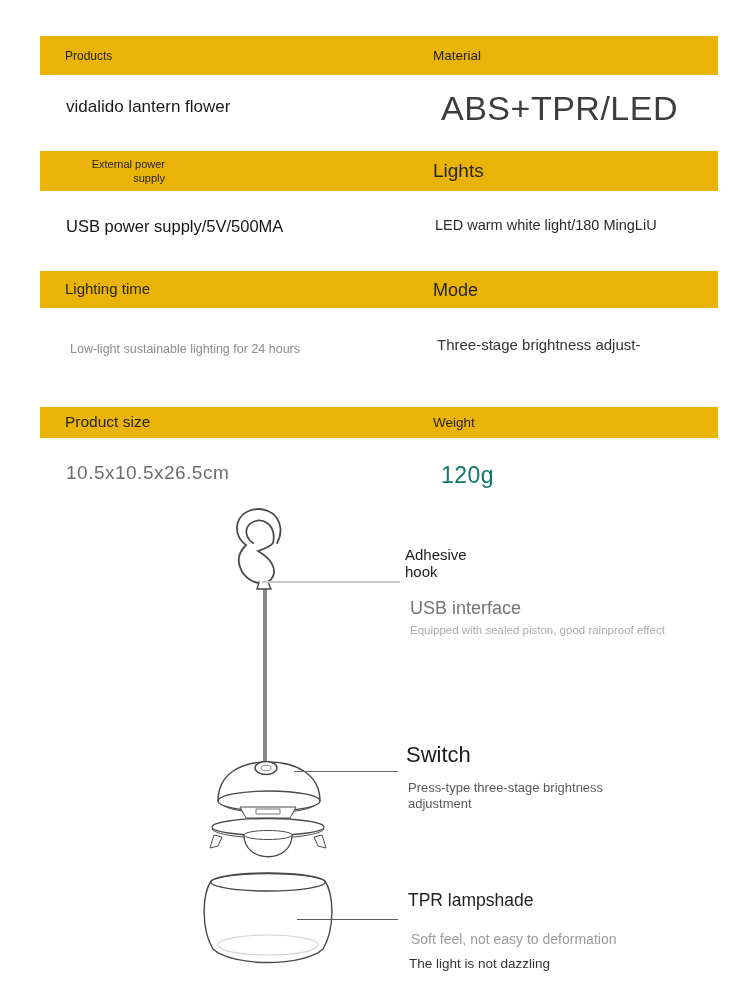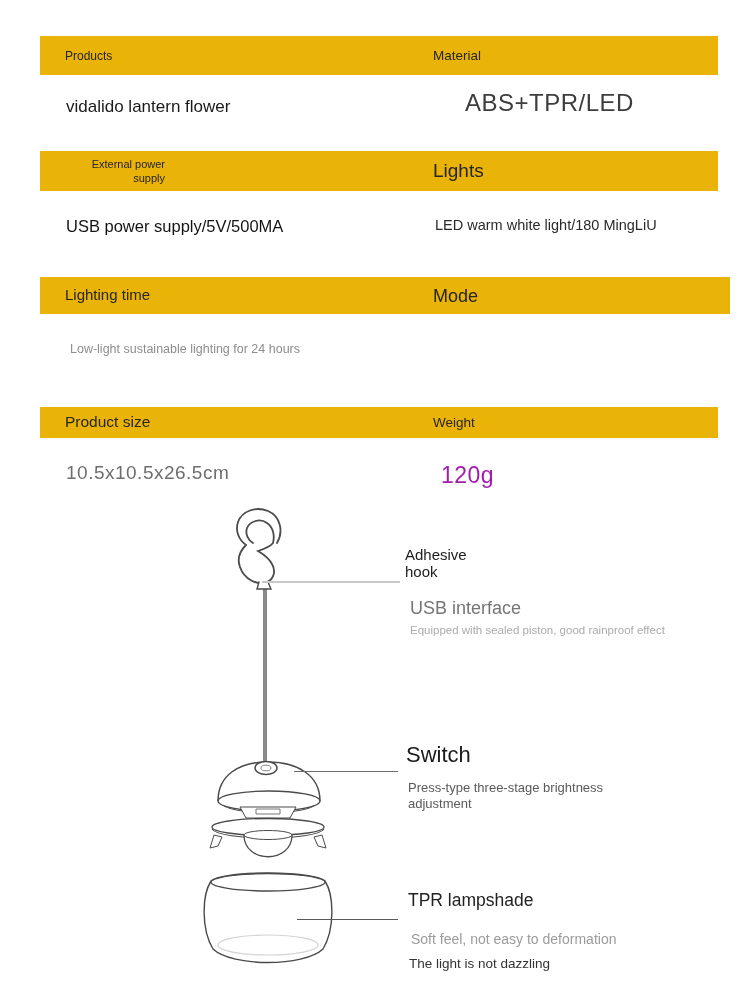--- a/index.html
+++ b/index.html
@@ -15,35 +15,35 @@
   }
   .bar .hl,.bar .hr{position:absolute;color:#262626;white-space:nowrap;}
   .bar .hl{left:25px;}
   .bar .hr{left:393px;}
   .b1{top:36px;height:39px;}
   .b1 .hl{font-size:12px;top:13px;}
   .b1 .hr{font-size:13.5px;top:12px;}
   .b2{top:151px;height:40px;text-align:right;}
   .b2 .hl{font-size:11px;line-height:13.5px;top:7px;width:100px;white-space:normal;}
   .b2 .hr{font-size:19px;top:9px;}
-  .b3{top:277px;height:37px;padding-left:12px;}
+  .b3{top:271px;height:37px;}
   .b3 .hl{font-size:15px;top:9px;}
   .b3 .hr{font-size:18px;top:9px;}
   .b4{top:407px;height:31px;}
   .b4 .hl{font-size:15.5px;top:6px;}
   .b4 .hr{font-size:13.5px;top:8px;}
   .val{position:absolute;white-space:nowrap;}
   .v1l{left:66px;top:97px;font-size:17px;color:#1a1a1a;}
-  .v1r{left:441px;top:89px;font-size:24px;color:#3d3d3d;letter-spacing:0.5px;margin-left:24px;}
+  .v1r{left:441px;top:89px;font-size:34px;color:#3d3d3d;letter-spacing:0.5px;}
   .v2l{left:66px;top:217px;font-size:16.5px;color:#141414;}
   .v2r{left:435px;top:217px;font-size:14.5px;color:#2a2a2a;}
   .v3l{left:70px;top:342px;font-size:12.5px;color:#8d8d8d;}
   .v3r{left:437px;top:334px;font-size:15px;color:#333;line-height:21px;}
   .v4l{left:66px;top:462px;font-size:19px;color:#6e6e6e;letter-spacing:0.5px;}
-  .v4r{left:441px;top:462px;font-size:23px;color:#a21caf;letter-spacing:0.5px;text-align:right;}
+  .v4r{left:441px;top:462px;font-size:23px;color:#0f766e;letter-spacing:0.5px;text-align:right;}
   
   .lbl{position:absolute;}
   .lbl-hook{left:405px;top:547px;width:84px;font-size:15px;line-height:16.5px;color:#1c1c1c;}
   .lbl-usb-t{left:410px;top:598px;font-size:18px;color:#757575;}
   .lbl-usb-d{left:410px;top:624px;font-size:11.5px;color:#ababab;}
   .lbl-sw-t{left:406px;top:742px;font-size:22px;color:#1a1a1a;}
   .lbl-sw-d{left:408px;top:780px;width:215px;font-size:13px;line-height:15.5px;color:#5a5a5a;}
   .lbl-tpr-t{left:408px;top:890px;font-size:17.5px;color:#222;}
   .lbl-tpr-d1{left:411px;top:931px;font-size:14px;color:#9b9b9b;}
   .lbl-tpr-d2{left:409px;top:956px;font-size:13.5px;color:#333;}
@@ -70,20 +70,21 @@
 </div>
 <div class="val v2l">USB power supply/5V/500MA</div>
 <div class="val v2r">LED warm white light/180 MingLiU</div>
 
 <div class="bar b3">
   <span class="hl">Lighting time</span>
   <span class="hr">Mode</span>
 </div>
 <div class="val v3l">Low-light sustainable lighting for 24 hours</div>
 <div class="val v3r">
+  <div>Three-stage brightness adjust-</div>
 </div>
 
 <div class="bar b4">
   <span class="hl">Product size</span>
   <span class="hr">Weight</span>
 </div>
 <div class="val v4l">10.5x10.5x26.5cm</div>
 <div class="val v4r">120g</div>
 
 <svg class="diagram-svg" width="230" height="470" viewBox="0 0 230 470">

